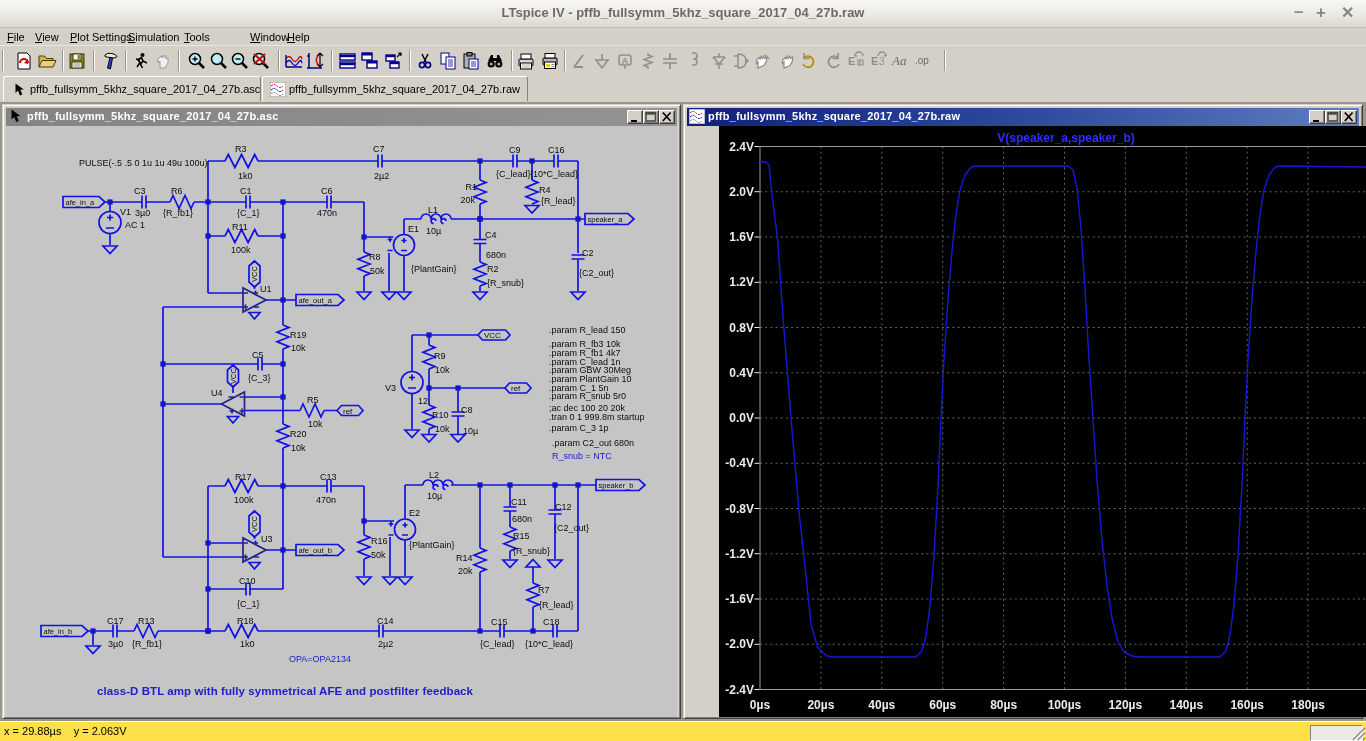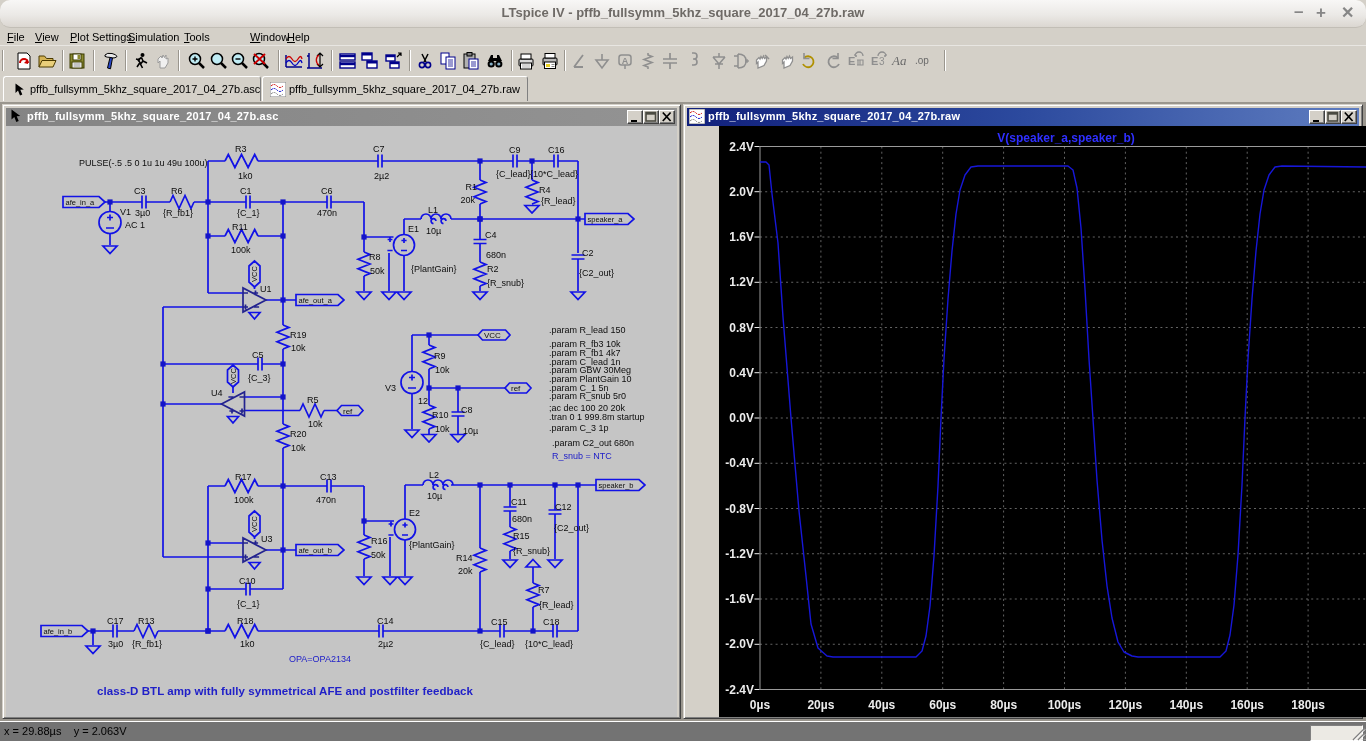--- a/index.html
+++ b/index.html
@@ -1,21 +1,21 @@
 <!DOCTYPE html>
 <html><head>
 <meta charset="utf-8">
 <style>
 * { margin:0; padding:0; box-sizing:border-box; }
 html,body { width:1366px; height:741px; overflow:hidden; font-family:"Liberation Sans",sans-serif; }
 #root { position:relative; width:1366px; height:741px; background:#d4d0c8; }
 
 #titlebar { position:absolute; left:0; top:0; width:1366px; height:28px;
   background:linear-gradient(#f8f7f6 0%, #ebe9e6 55%, #dbd7d1 100%);
-  border-bottom:1px solid #c2beb6;border-radius:10px; }
+  border-bottom:1px solid #c2beb6; }
 #titlebar .t { position:absolute; top:5px; width:100%; text-align:center;
   font-size:13px; font-weight:bold; color:#6e6a66; }
 
 #menubar { position:absolute; left:0; top:28px; width:1366px; height:18px; background:#d4d0c8;
   font-size:11px; color:#000; border-bottom:1px solid #e8e6e2;}
 #menubar span { position:absolute; top:3px; }
 #menubar u { text-decoration:underline; }
 
 #toolbar { position:absolute; left:0; top:47px; width:1366px; height:27px; background:#d4d0c8; }
 .tbi { position:absolute; top:4px; width:20px; height:20px; }
@@ -35,21 +35,21 @@
   box-shadow:inset 1px 1px 0 #fff, inset -1px -1px 0 #808080; padding:3px; }
 .ctitle { position:relative; height:18px; color:#fff; font-size:11px; font-weight:bold; }
 .ctitle .ti { position:absolute; left:2px; top:1px; width:16px; height:15px; }
 .ctitle .tx { position:absolute; left:21px; top:2px; white-space:nowrap; letter-spacing:0.2px;}
 .cbtns { position:absolute; right:2px; top:2px; }
 .cbtn { display:inline-block; width:16px; height:14px; background:#d4d0c8; margin-left:0px;
   border-top:1px solid #fff; border-left:1px solid #fff; border-right:1px solid #404040; border-bottom:1px solid #404040;
   box-shadow:inset -1px -1px 0 #808080; position:relative; }
 .ccanvas { position:relative; }
 
-#statusbar { position:absolute; left:0; top:721px; width:1366px; height:20px; background:#737373;
+#statusbar { position:absolute; left:0; top:721px; width:1366px; height:20px; background:#fde047;
   font-size:11px; color:#000; border-top:1px solid #fff; }
 #statusbar .xy { position:absolute; left:4px; top:3px; }
 #statusbar .pane { position:absolute; right:3px; top:3px; width:53px; height:16px;
   border-top:1px solid #808080; border-left:1px solid #808080; border-bottom:1px solid #fff; border-right:1px solid #fff; background:#eceae4; }
 </style>
 </head>
 <body>
 <div id="root">
   <div id="titlebar">
     <div class="t">LTspice IV - pffb_fullsymm_5khz_square_2017_04_27b.raw</div>

